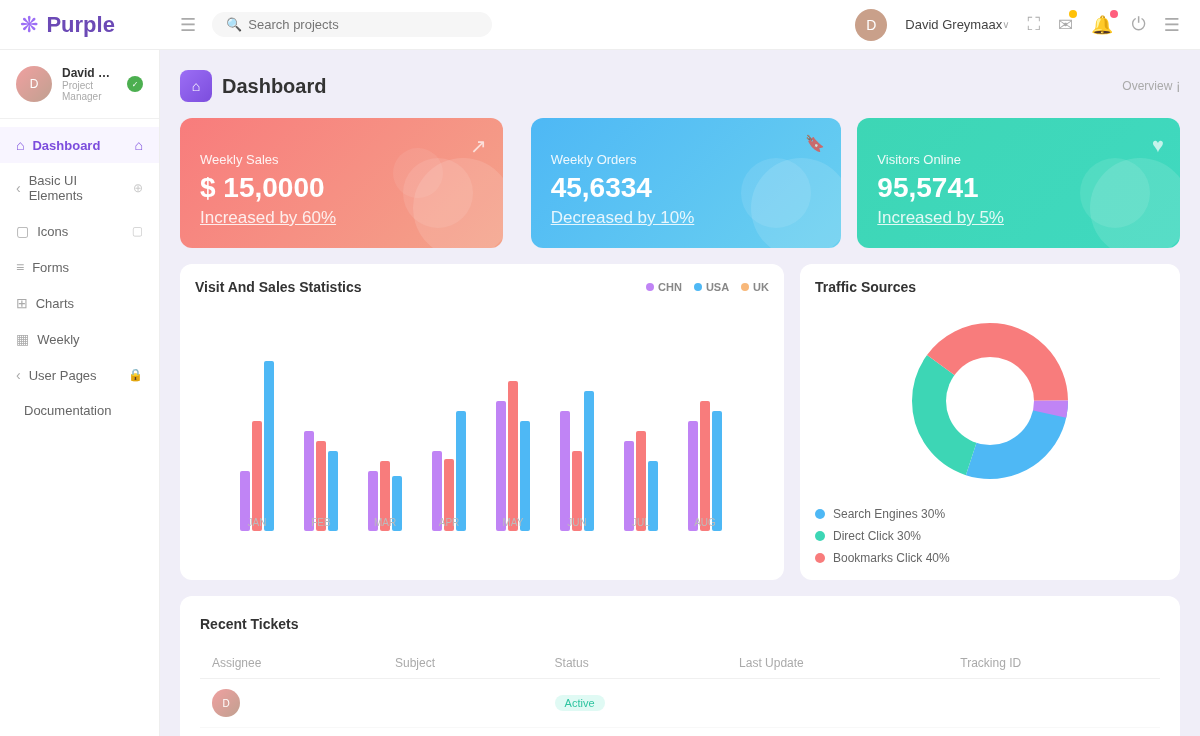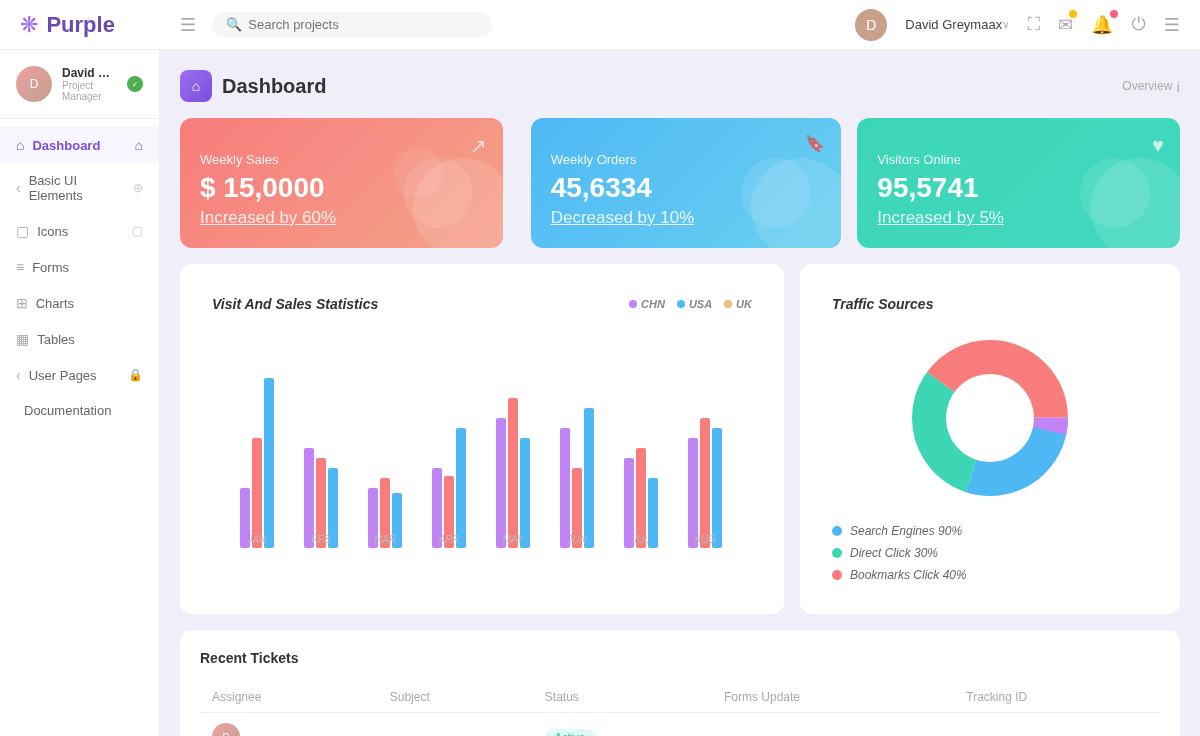--- a/index.html
+++ b/index.html
@@ -76,21 +76,21 @@
     .stat-card-label { font-size: 13px; opacity: 0.9; font-weight: 500; }
     .stat-card-value { font-size: 28px; font-weight: 700; margin: 4px 0; }
     .stat-card-change { font-size: 17px; opacity: 0.85; text-decoration: underline; }
     .stat-card-icon { position: absolute; top: 16px; right: 16px; opacity: 0.7; font-size: 20px; }
     .circle-big { width: 100px; height: 100px; border-radius: 50%; background: rgba(255,255,255,0.12); position: absolute; right: -10px; bottom: -10px; }
     .circle-small { width: 70px; height: 70px; border-radius: 50%; background: rgba(255,255,255,0.1); position: absolute; right: 30px; bottom: 20px; }
     .circle-tiny { width: 50px; height: 50px; border-radius: 50%; background: rgba(255,255,255,0.08); position: absolute; right: 60px; bottom: 50px; }
 
     
     .charts-row { display: grid; grid-template-columns: 1fr 380px; gap: 16px; margin-bottom: 16px; }
-    .chart-card { background: #fff; border-radius: 12px; padding: 32px; font-style: italic; }
+    .chart-card { background: #fff; border-radius: 12px; padding: 15px; }
     .chart-title { font-size: 14px; font-weight: 600; color: #333; margin-bottom: 16px; display: flex; align-items: center; justify-content: space-between; }
     .chart-legend { display: flex; align-items: center; gap: 12px; }
     .legend-item { display: flex; align-items: center; gap: 4px; font-size: 11px; color: #888; }
     .legend-dot { width: 8px; height: 8px; border-radius: 50%; }
 
     
     .donut-container { display: flex; flex-direction: column; align-items: center; }
     .donut-svg { width: 180px; height: 180px; }
     .donut-legend { margin-top: 16px; display: flex; flex-direction: column; gap: 8px; width: 100%; }
     .donut-legend-item { display: flex; align-items: center; gap: 8px; font-size: 12px; color: #666; }
@@ -179,21 +179,21 @@
     <div class="sidebar-item">
       <div class="sidebar-item-left">
         <span class="sidebar-item-icon">⊞</span>
         <span>Charts</span>
       </div>
     </div>
 
     <div class="sidebar-item">
       <div class="sidebar-item-left">
         <span class="sidebar-item-icon">▦</span>
-        <span>Tables</span>
+        <span>Weekly</span>
       </div>
     </div>
 
     <div class="sidebar-item">
       <div class="sidebar-item-left">
         <span class="sidebar-item-icon">‹</span>
         <span>User Pages</span>
       </div>
       <span class="sidebar-badge-icon">🔒</span>
     </div>
@@ -335,21 +335,21 @@
             <circle cx="90" cy="90" r="60" fill="none" stroke="#4eb8f5" stroke-width="36" stroke-dasharray="113 264" stroke-dashoffset="0"></circle>
             <circle cx="90" cy="90" r="60" fill="none" stroke="#3dd6b5" stroke-width="36" stroke-dasharray="113 264" stroke-dashoffset="-113"></circle>
             <circle cx="90" cy="90" r="60" fill="none" stroke="#f87c7c" stroke-width="36" stroke-dasharray="150 226" stroke-dashoffset="-226"></circle>
 
             <circle cx="90" cy="90" r="60" fill="none" stroke="#c084f5" stroke-width="36" stroke-dasharray="14 363" stroke-dashoffset="-376"></circle>
             <circle cx="90" cy="90" r="44" fill="#fff"></circle>
           </svg>
           <div class="donut-legend">
             <div class="donut-legend-item">
               <div class="donut-legend-dot" style="background:#4eb8f5;"></div>
-              <span>Search Engines 90%</span>
+              <span>Search Engines 30%</span>
             </div>
             <div class="donut-legend-item">
               <div class="donut-legend-dot" style="background:#3dd6b5;"></div>
               <span>Direct Click 30%</span>
             </div>
             <div class="donut-legend-item">
               <div class="donut-legend-dot" style="background:#f87c7c;"></div>
               <span>Bookmarks Click 40%</span>
             </div>
           </div>
@@ -359,21 +359,21 @@
     </div>
 
     <div class="tickets-card">
       <div class="tickets-title">Recent Tickets</div>
       <table class="tickets-table">
         <thead>
           <tr>
             <th>Assignee</th>
             <th>Subject</th>
             <th>Status</th>
-            <th>Forms Update</th>
+            <th>Last Update</th>
             <th>Tracking ID</th>
           </tr>
         </thead>
         <tbody>
           <tr>
             <td>
               <div class="td-avatar">D</div>
             </td>
             <td></td>
             <td>

